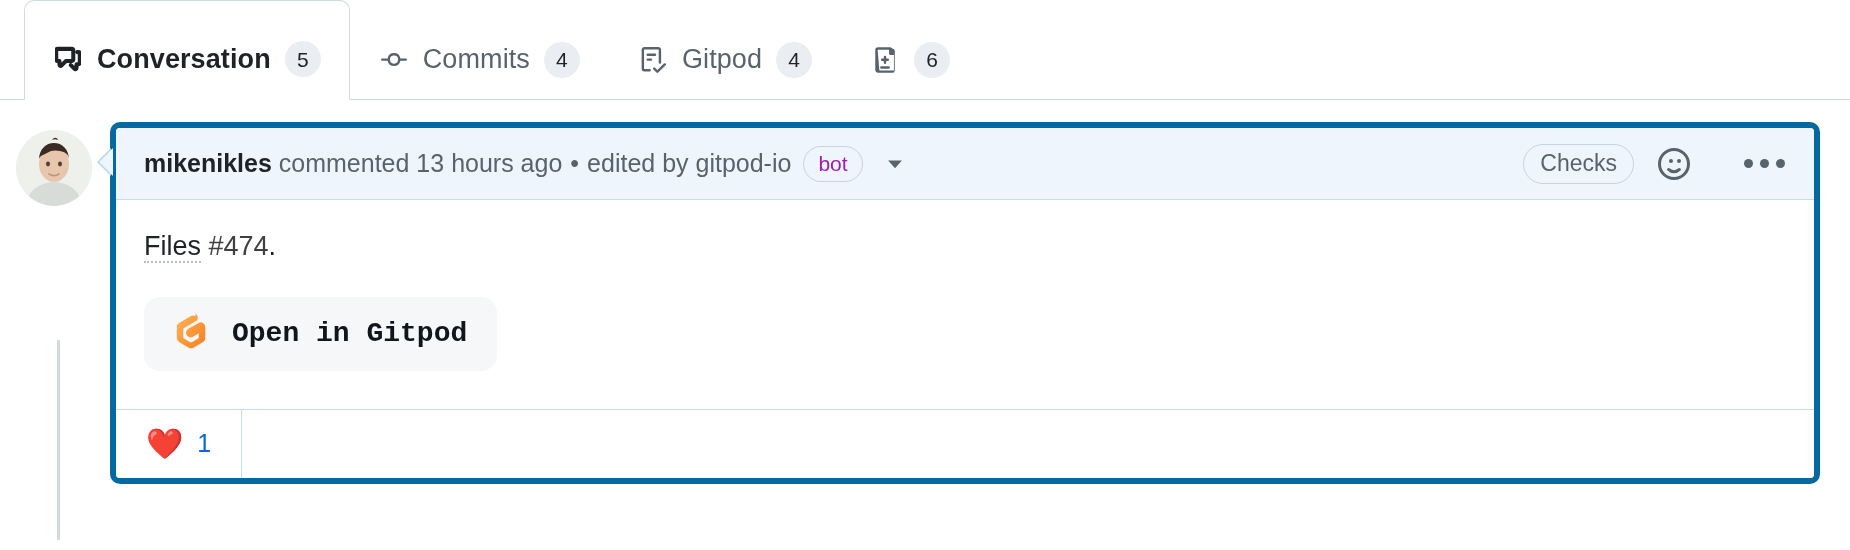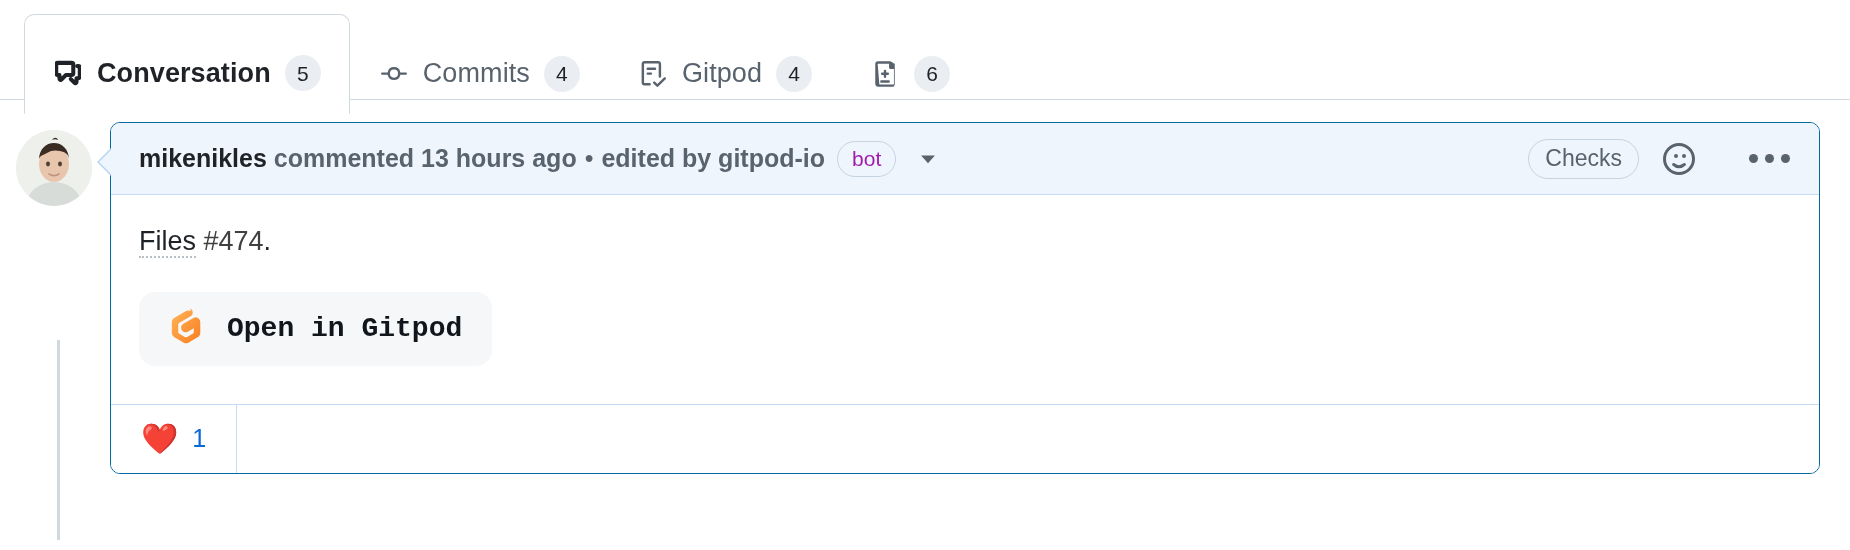--- a/index.html
+++ b/index.html
@@ -18,21 +18,21 @@
 
   
   .tabnav {
     position: relative;
     height: 100px;
     box-sizing: border-box;
     padding-left: 24px;
   }
   .tabnav-inner {
     display: flex;
-    align-items: flex-end;
+    align-items: flex-start;
     height: 114px;
   }
   .tab {
     display: flex;
     align-items: center;
     gap: 14px;
     padding: 0 28px;
     height: 100px;
     box-sizing: border-box;
     font-size: 27px;
@@ -145,42 +145,42 @@
     left: -11px;
     top: 26px;
     width: 0; height: 0;
     border-top: 14px solid transparent;
     border-bottom: 14px solid transparent;
     border-right: 14px solid #eef5fd;
     z-index: 4;
   }
 
   .comment-box {
-    border: 1px solid #0369a1;
+    border: 6px solid #0369a1;
     border-radius: 10px;
     background: #ffffff;
     overflow: hidden;
   }
   .comment-header {
     background: #eef5fd;
     border-bottom: 1px solid #c6dcf5;
     display: flex;
     align-items: center;
     height: 72px;
     padding: 0 22px 0 28px;
     box-sizing: border-box;
     font-size: 25px;
     color: #59636e;
   }
   .author {
     font-weight: bold;
     color: #1f2328;
     cursor: pointer;
   }
-  .meta-text { color: #59636e; font-weight: bold; }
+  .meta-text { color: #59636e; }
   .meta-sep { margin: 0 8px; color: #59636e; }
   .bot-badge {
     display: inline-flex;
     align-items: center;
     justify-content: center;
     height: 36px;
     padding: 0 14px;
     margin-left: 12px;
     box-sizing: border-box;
     border: 1px solid #c6d3e0;

